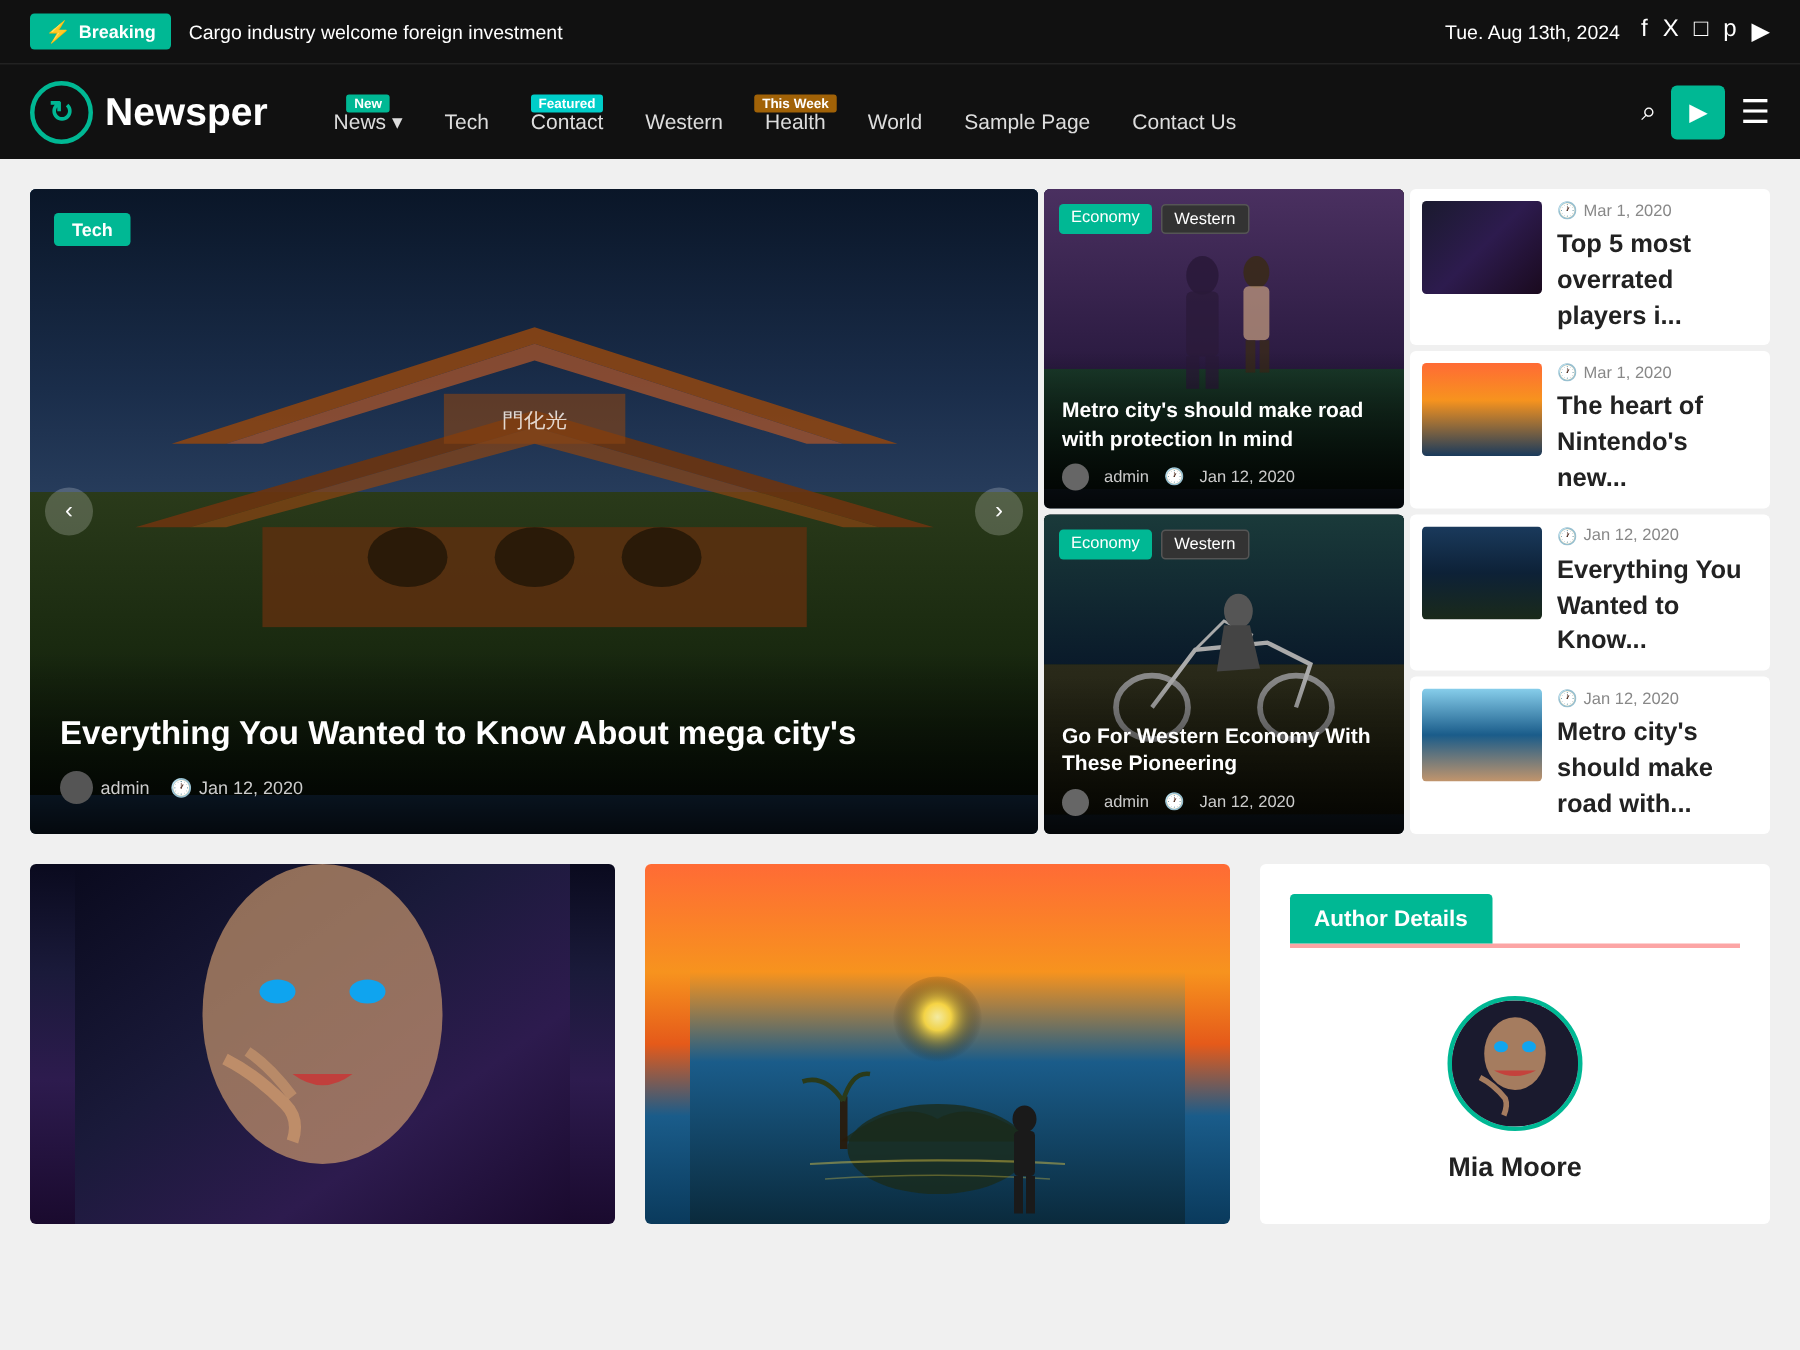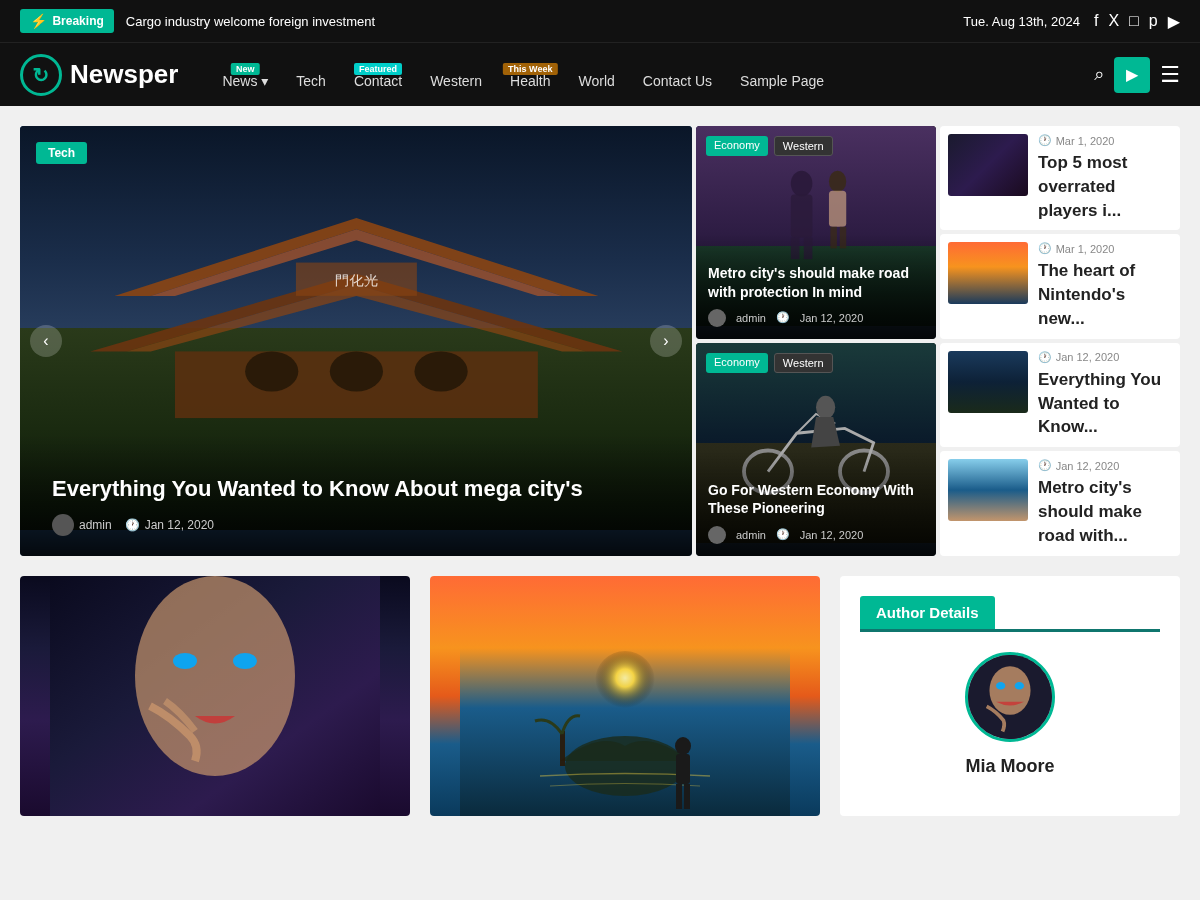--- a/index.html
+++ b/index.html
@@ -120,21 +120,21 @@
       background: linear-gradient(180deg, #2a3a1a 0%, #1a2a10 50%, #0a1508 100%);
     }
     .tech-badge-overlay {
       position: absolute; top: 16px; left: 16px;
       background: #00b894; color: #fff; font-size: 12px; font-weight: 700;
       padding: 4px 12px; border-radius: 3px;
     }
     .carousel-caption {
       position: absolute; bottom: 0; left: 0; right: 0;
       background: linear-gradient(transparent, rgba(0,0,0,0.85));
-      padding: 40px 32px 20px;
+      padding: 40px 20px 20px;
       color: #fff;
     }
     .carousel-caption h2 { font-size: 22px; font-weight: 700; line-height: 1.3; margin-bottom: 10px; }
     .carousel-meta { display: flex; align-items: center; gap: 14px; font-size: 12px; color: #ccc; }
     .carousel-meta .author { display: flex; align-items: center; gap: 5px; }
     .avatar-sm {
       width: 22px; height: 22px; border-radius: 50%;
       background: #555; display: inline-block;
     }
     .carousel-nav {
@@ -229,22 +229,22 @@
     .bottom-fake-sunset {
       width: 100%; height: 240px;
       background: linear-gradient(180deg, #ff6b35 0%, #f7931e 30%, #e55a1a 50%, #1a5c8a 70%, #0a3a5c 100%);
       position: relative;
     }
 
     
     .author-box { background: #fff; border-radius: 4px; padding: 20px; }
     .author-header {
       display: flex; align-items: center; gap: 0;
-      border-bottom: 3px solid #0f766e;
-      margin-bottom: 20px;
+      border-bottom: 3px solid #fca5a5;
+      margin-bottom: 32px;
       padding-bottom: 0;
     }
     .author-header-label {
       background: #00b894; color: #fff; font-size: 15px; font-weight: 700;
       padding: 8px 16px; border-radius: 3px 3px 0 0;
     }
     .author-avatar-wrap {
       display: flex; justify-content: center; margin-bottom: 14px;
     }
     .author-avatar {
@@ -304,24 +304,24 @@
       <span class="nav-item-text">Western</span>
     </a>
     <a class="nav-item">
       <span class="nav-badge orange">This Week</span>
       <span class="nav-item-text">Health</span>
     </a>
     <a class="nav-item">
       <span class="nav-item-text">World</span>
     </a>
     <a class="nav-item">
+      <span class="nav-item-text">Sample Page</span>
+    </a>
+    <a class="nav-item">
       <span class="nav-item-text">Contact Us</span>
-    </a>
-    <a class="nav-item">
-      <span class="nav-item-text">Sample Page</span>
     </a>
   </nav>
   <div class="header-actions">
     <button class="search-btn">⌕</button>
     <button class="play-btn">▶</button>
     <button class="menu-btn">☰</button>
   </div>
 </div>
 
 <div class="main">

